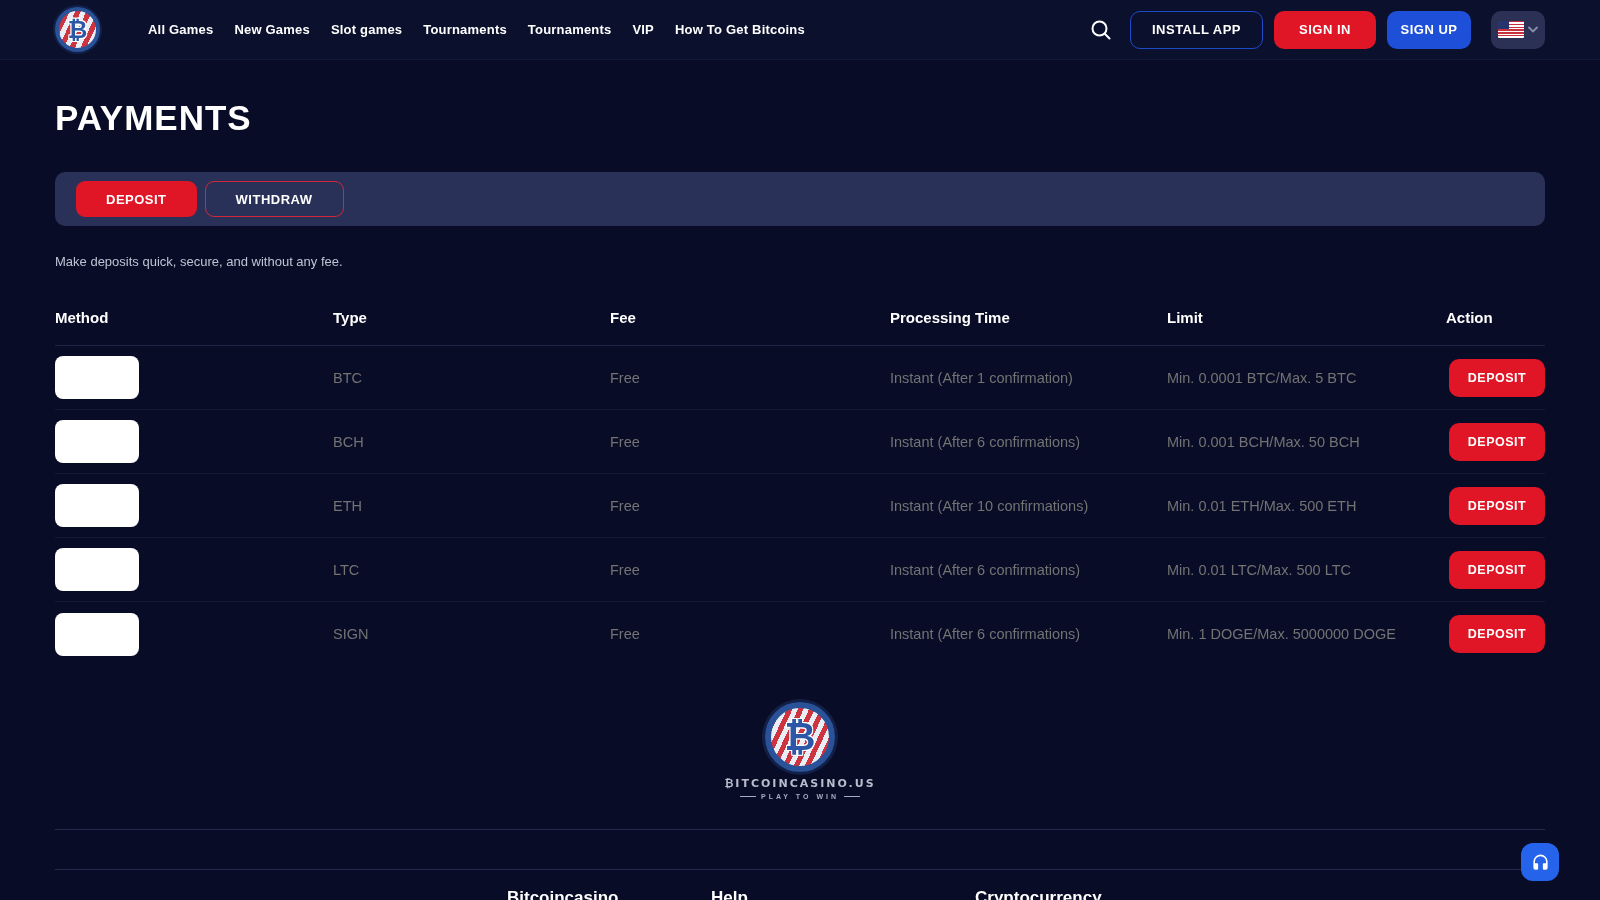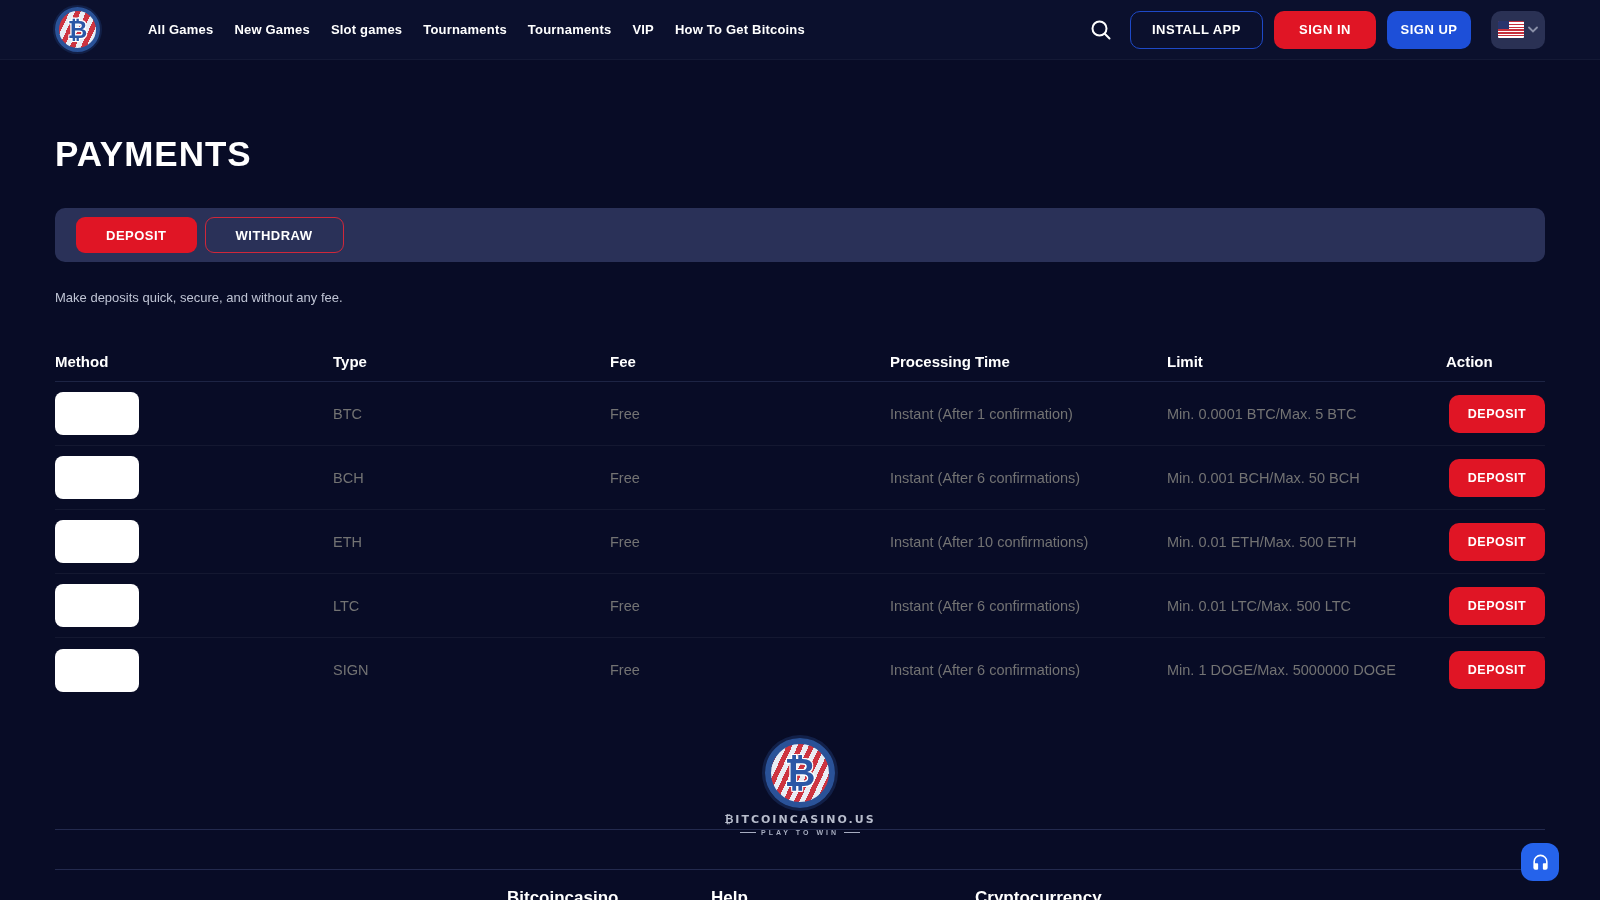--- a/index.html
+++ b/index.html
@@ -59,21 +59,21 @@
     display:flex; align-items:center; justify-content:center; gap:4px;
     cursor:pointer;
   }
   .flag { width:26px; height:17px; position:relative; border-radius:1px; overflow:hidden;
     background:repeating-linear-gradient(180deg,#c5303c 0 1.4px,#fff 1.4px 2.8px); }
   .flag::after { content:""; position:absolute; left:0; top:0; width:11px; height:8px; background:#27346d; }
 
   
   .main { padding:0 55px; }
   .page-title {
-    margin-top:76px;
+    margin-top:40px;
     font-size:35px; font-weight:800; letter-spacing:1px; color:#fff;
     line-height:1;
   }
   .tabbar {
     margin-top:37px; height:54px; border-radius:10px;
     background:#2a3158;
     display:flex; align-items:center; padding-left:21px; gap:8px;
   }
   .tab-btn {
     height:36px; border-radius:9px; padding:0 30px;
@@ -87,21 +87,21 @@
 
   .subtitle { margin-top:28px; font-size:13px; color:#bfc4d4; }
 
   
   .table { margin-top:24px; }
   .trow {
     display:grid;
     grid-template-columns:278px 277px 280px 277px 279px minmax(0,1fr);
     align-items:center;
   }
-  .thead { height:53px; border-bottom:1px solid #1d2444; align-items:end; padding-bottom:11px; }
+  .thead { height:53px; border-bottom:1px solid #1d2444; align-items:end; padding-bottom:19px; }
   .thead > div { font-size:15px; font-weight:bold; color:#fff; }
   .tbody-row { height:64px; border-bottom:1px solid rgba(255,255,255,0.05); }
   .tbody-row:last-child { border-bottom:none; }
   .cell { font-size:14.5px; color:#737373; }
   .method-ph { width:84px; height:43px; background:#fff; border-radius:8px; }
   .cell-action { display:flex; justify-content:flex-end; }
   .row-deposit-btn {
     width:96px; height:38px; border-radius:10px; background:#e01525;
     color:#fff; font-size:12.5px; font-weight:bold; letter-spacing:.5px;
     border:none; cursor:pointer; font-family:"Liberation Sans", sans-serif;

